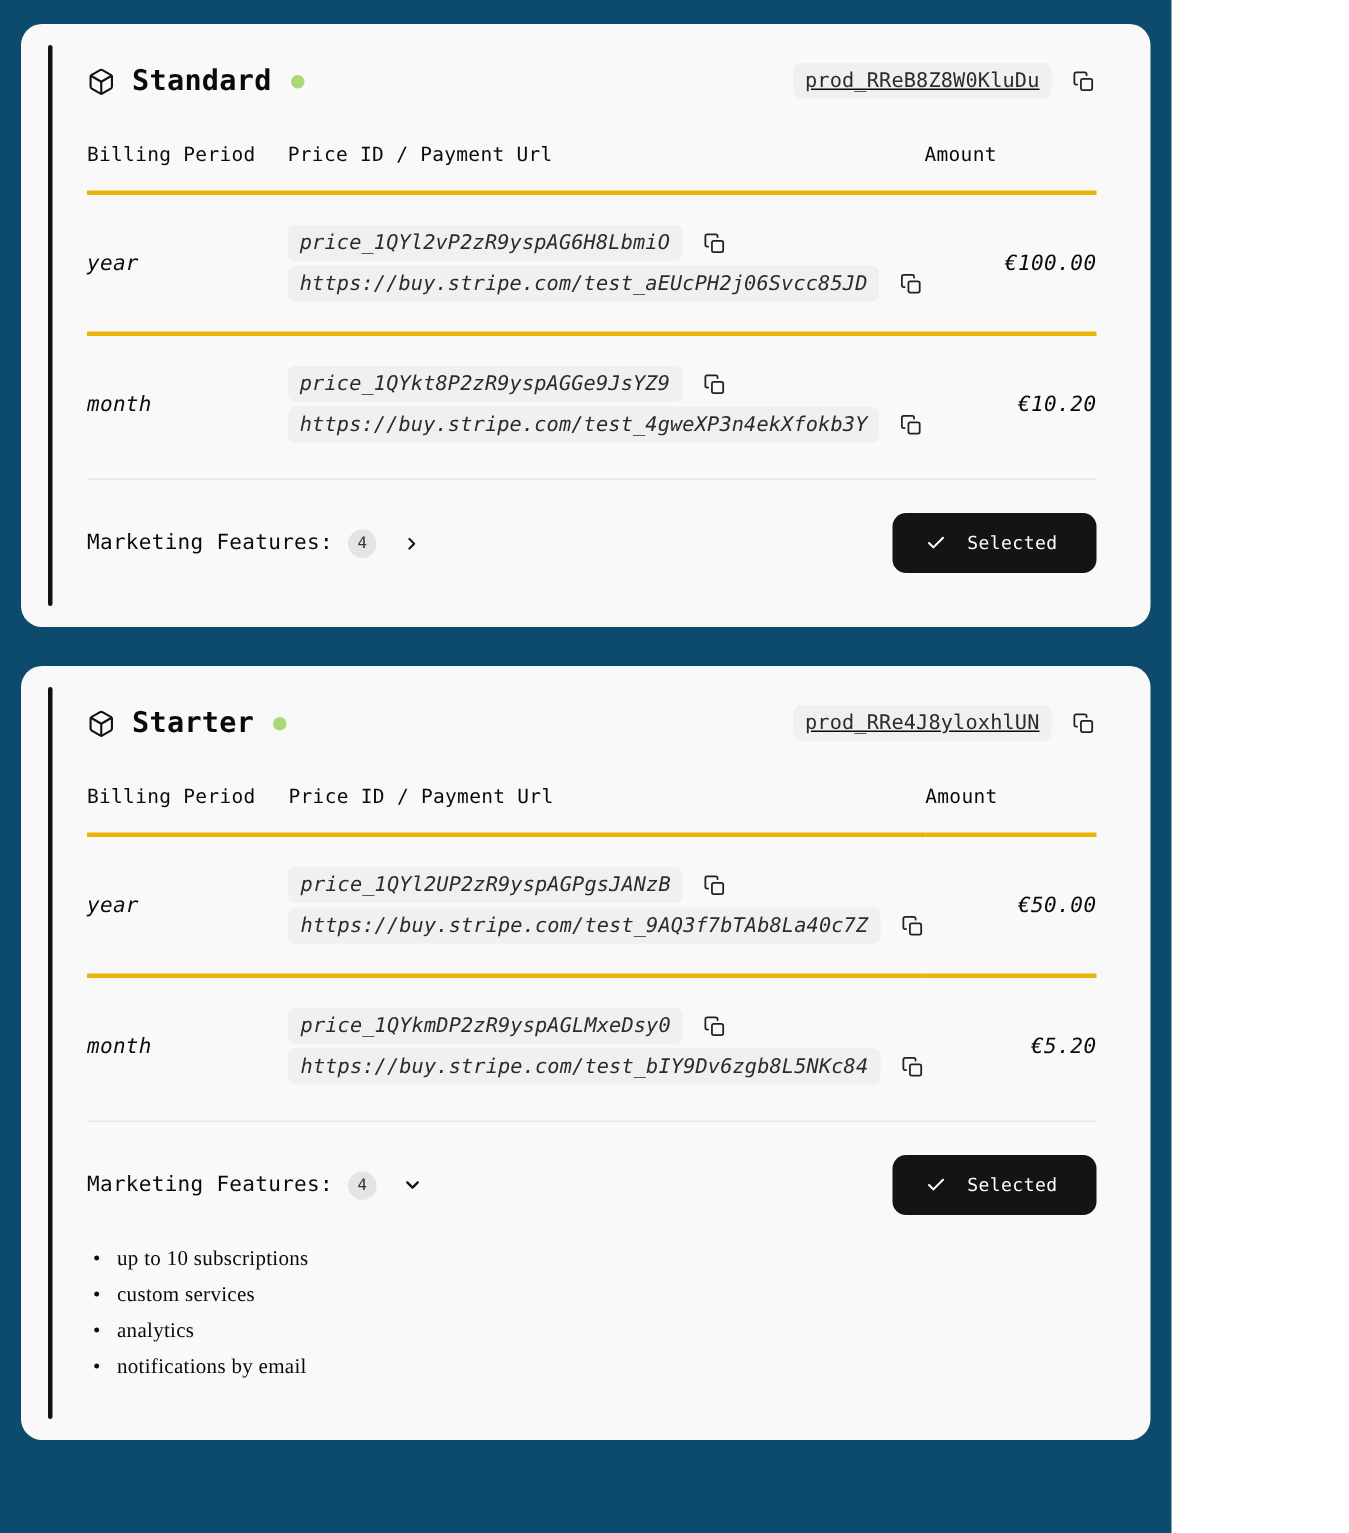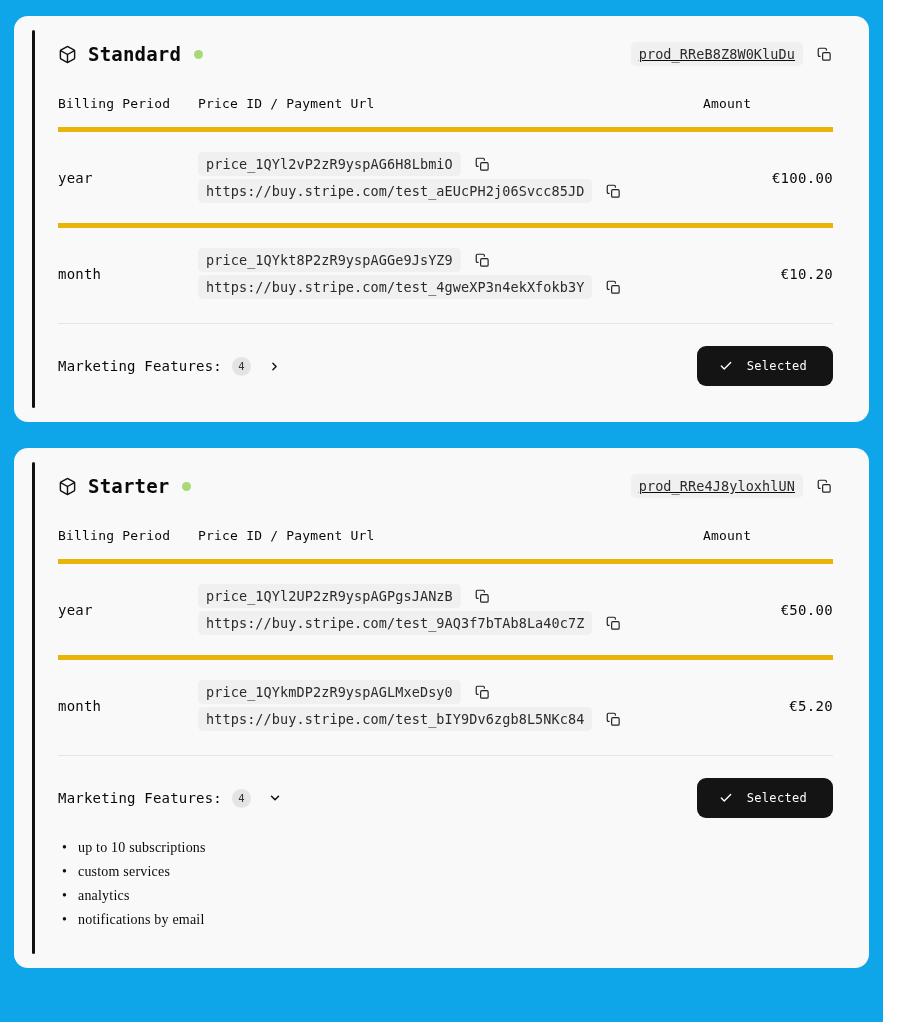--- a/index.html
+++ b/index.html
@@ -7,27 +7,27 @@
     margin: 0; padding: 0;
     background: #ffffff;
     width: 899px;
   }
   body {
     font-family: "DejaVu Sans Mono", monospace;
     color: #0a0a0a;
     -webkit-font-smoothing: antialiased;
   }
   .page {
-    width: 883px;
+    width: 781px;
     min-height: 1022px;
     padding: 16px 14px 10px 14px;
     display: flex;
     flex-direction: column;
     gap: 26px;
-    background: #0ea5e9;
+    background: #0c4a6e;
   }
   .card {
     position: relative;
     background: #f9f9f9;
     border-radius: 14px;
     padding: 26px 36px 36px 44px;
   }
   .accent-bar {
     position: absolute;
     left: 18px;
@@ -95,21 +95,22 @@
     font-size: 13px;
     font-weight: normal;
     color: #0a0a0a;
     text-align: left;
     padding: 0 0 16px 0;
     letter-spacing: 0.2px;
     white-space: nowrap;
   }
   th.col-amount { text-align: right; }
   table.price-table tbody tr {
-    border-top: 5px solid #eab308;
+    border-top: 3px solid #eab308;
+    font-style: italic;
   }
   table.price-table td {
     padding: 17px 0;
     vertical-align: middle;
     font-size: 14px;
   }
   td.cell-period {
     width: 140px;
     color: #0a0a0a;
     letter-spacing: 0.2px;

